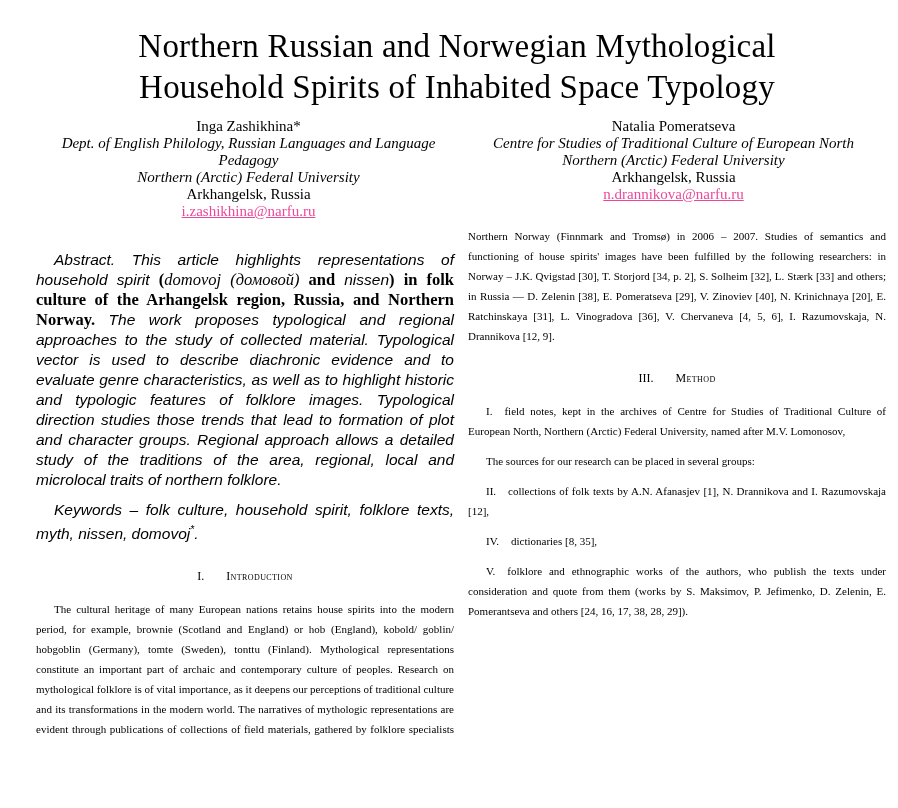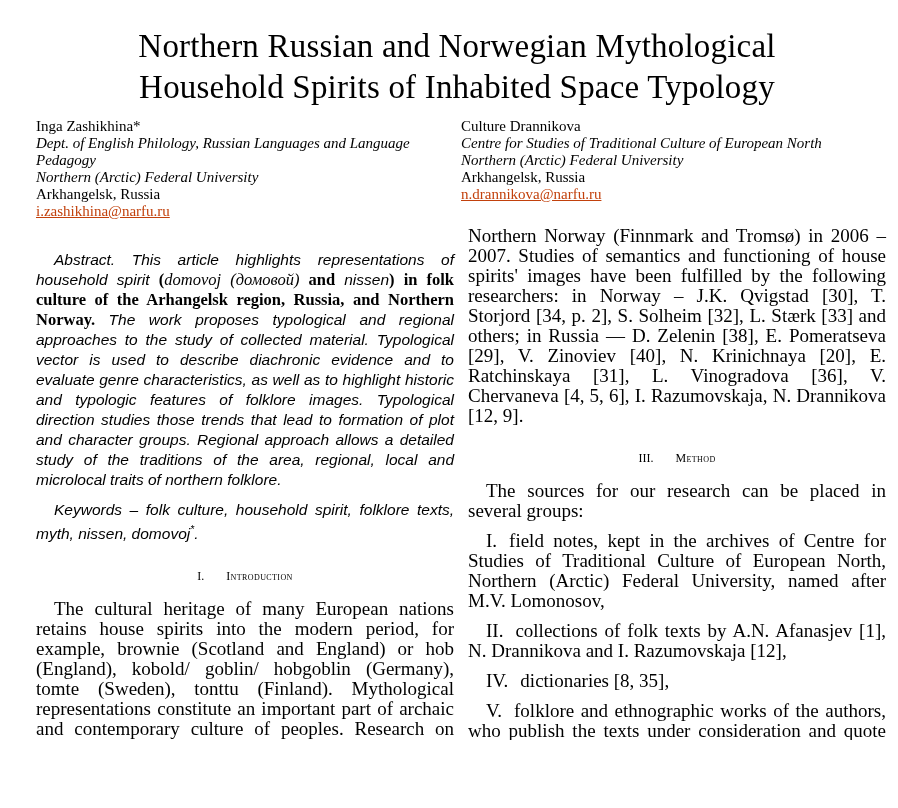--- a/index.html
+++ b/index.html
@@ -22,43 +22,43 @@
     line-height: 41px;
     letter-spacing: 0.2px;
   }
   
   .authors-row {
     display: flex;
     margin: 10px 20px 0 28px;
   }
   .author-block {
     flex: 1 1 0;
-    text-align: left;
+    text-align: center;
     font-size: 15px;
     line-height: 17px;
   }
   .author-block .affil { font-style: italic; }
   .author-block .email-link {
-    color: #c2410c;
+    color: #ec4899;
     text-decoration: underline;
     cursor: pointer;
   }
   
   .cols {
     display: flex;
     gap: 14px;
     margin: 6px 20px 0 28px;
   }
   .col {
     flex: 1 1 0;
     min-width: 0;
   }
   p.body {
     margin: 0 0 10px 0;
-    font-size: 19px;
+    font-size: 11px;
     line-height: 20px;
     text-align: justify;
   }
   p.indent { text-indent: 18px; }
   p.abstract {
     margin: 0 0 10px 0;
     font-family: "Liberation Sans", sans-serif;
     font-style: italic;
     font-size: 15.5px;
     line-height: 20px;
@@ -94,21 +94,21 @@
 
   <div class="authors-row">
     <div class="author-block">
       <div>Inga Zashikhina*</div>
       <div class="affil">Dept. of English Philology, Russian Languages and Language Pedagogy</div>
       <div class="affil">Northern (Arctic) Federal University</div>
       <div>Arkhangelsk, Russia</div>
       <a class="email-link">i.zashikhina@narfu.ru</a>
     </div>
     <div class="author-block">
-      <div>Culture Drannikova</div>
+      <div>Natalia Pomeratseva</div>
       <div class="affil">Centre for Studies of Traditional Culture of European North</div>
       <div class="affil">Northern (Arctic) Federal University</div>
       <div>Arkhangelsk, Russia</div>
       <a class="email-link">n.drannikova@narfu.ru</a>
     </div>
   </div>
 
   <div class="cols">
 
     <div class="col">
@@ -118,25 +118,25 @@
         <span class="h-num">I.</span><span class="h-text">Introduction</span>
       </h2>
       <p class="body indent">The cultural heritage of many European nations retains house spirits into the modern period, for example, brownie (Scotland and England) or hob (England), kobold/ goblin/ hobgoblin (Germany), tomte (Sweden), tonttu (Finland). Mythological representations constitute an important part of archaic and contemporary culture of peoples. Research on mythological folklore is of vital importance, as it deepens our perceptions of traditional culture and its transformations in the modern world. The narratives of mythologic representations are evident through publications of collections of field materials, gathered by folklore specialists in various geographic areas.</p>
     </div>
 
     <div class="col">
       <p class="body">Northern Norway (Finnmark and Tromsø) in 2006 – 2007. Studies of semantics and functioning of house spirits' images have been fulfilled by the following researchers: in Norway – J.K. Qvigstad [30], T. Storjord [34, p. 2], S. Solheim [32], L. Stærk [33] and others; in Russia — D. Zelenin [38], E. Pomeratseva [29], V. Zinoviev [40], N. Krinichnaya [20], E. Ratchinskaya [31], L. Vinogradova [36], V. Chervaneva [4, 5, 6], I. Razumovskaja, N. Drannikova [12, 9].</p>
       <h2 class="section-heading">
         <span class="h-num">III.</span><span class="h-text">Method</span>
       </h2>
-      <p class="body indent">The sources for our research can be placed in several groups:</p>
-
       <p class="body list-item">
         <span class="li-num">I.</span><span>field notes, kept in the archives of Centre for Studies of Traditional Culture of European North, Northern (Arctic) Federal University, named after M.V. Lomonosov,</span>
       </p>
+
+      <p class="body indent">The sources for our research can be placed in several groups:</p>
       <p class="body list-item">
         <span class="li-num">II.</span><span>collections of folk texts by A.N. Afanasjev [1], N. Drannikova and I. Razumovskaja [12],</span>
       </p>
       <p class="body list-item">
         <span class="li-num">IV.</span><span>dictionaries [8, 35],</span>
       </p>
       <p class="body list-item">
         <span class="li-num">V.</span><span>folklore and ethnographic works of the authors, who publish the texts under consideration and quote from them (works by S. Maksimov, P. Jefimenko, D. Zelenin, E. Pomerantseva and others [24, 16, 17, 38, 28, 29]).</span>
       </p>
 

